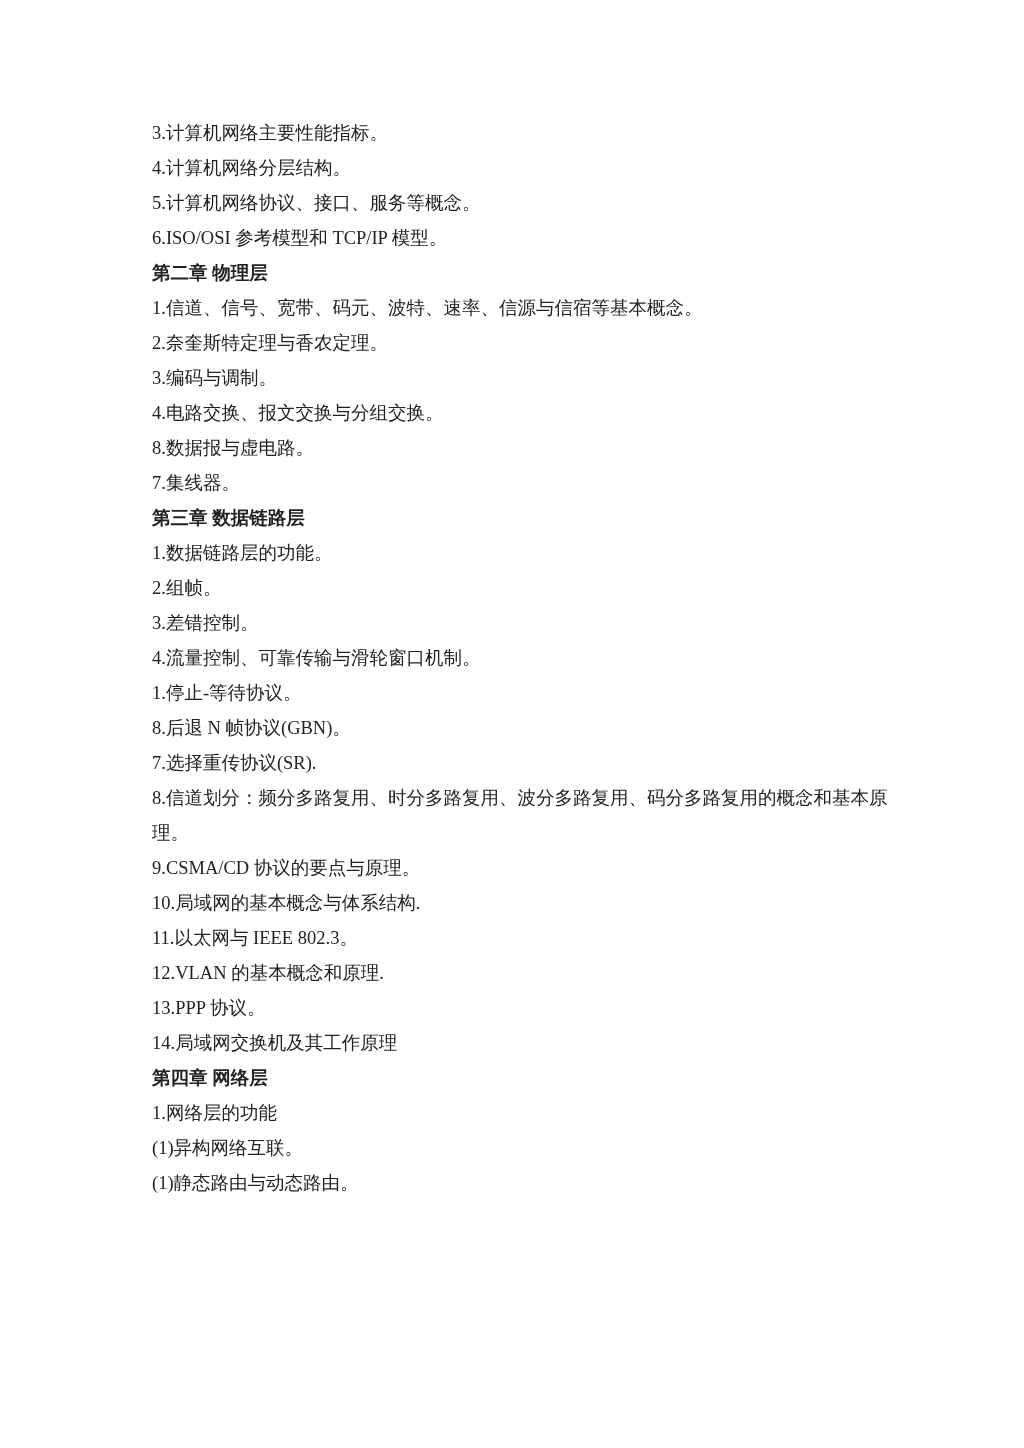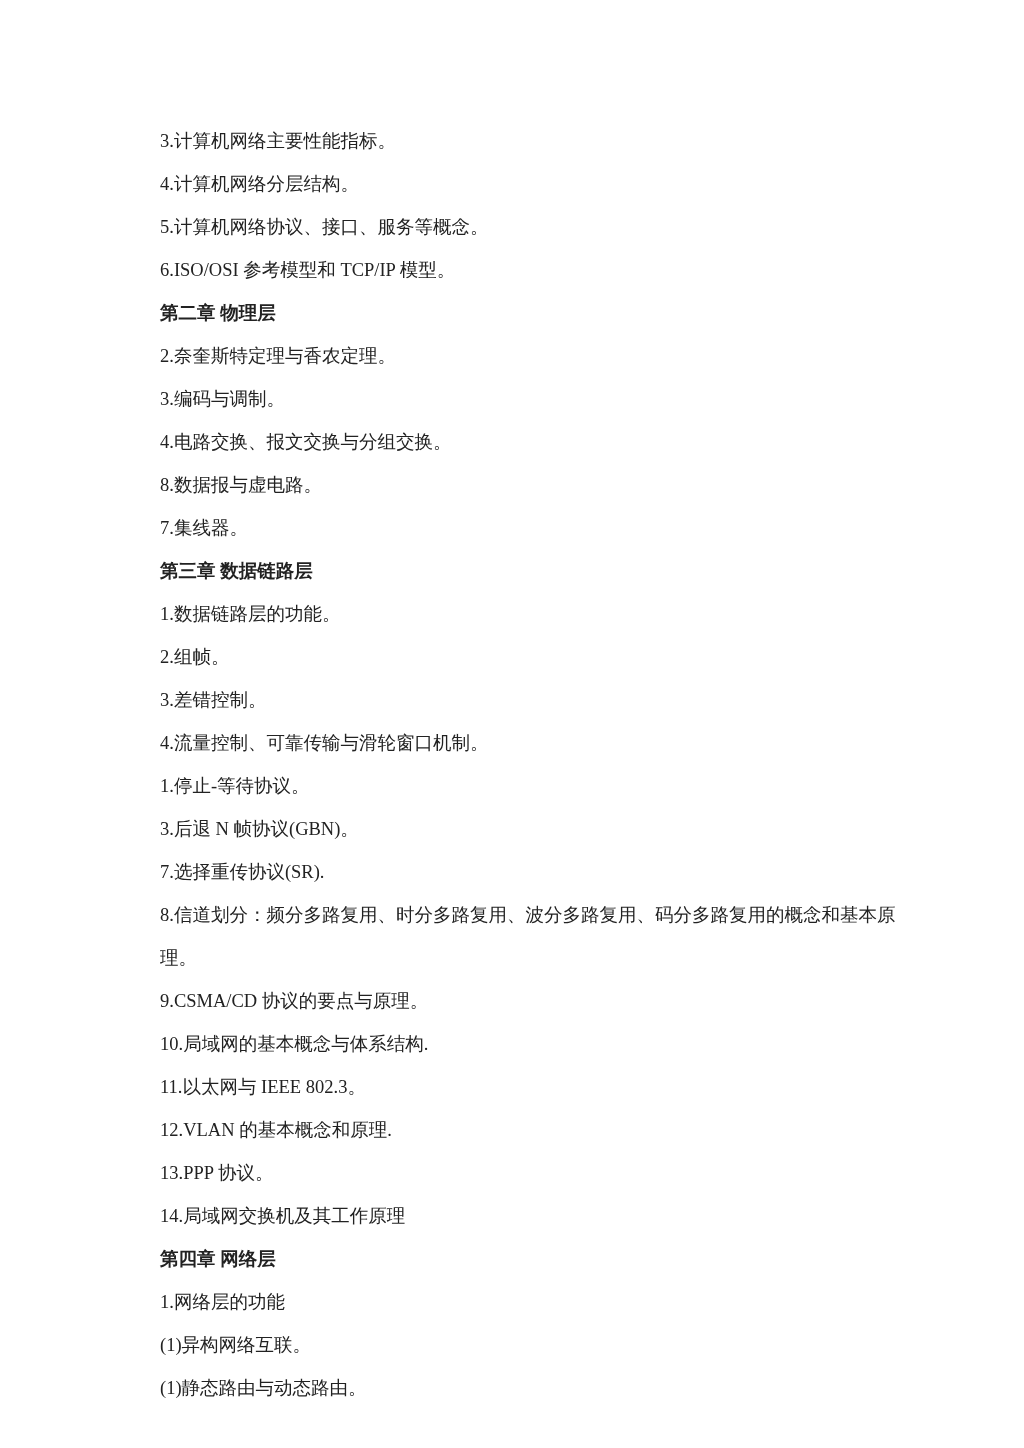--- a/index.html
+++ b/index.html
@@ -20,21 +20,21 @@
     background: #ffffff;
     overflow: hidden;
   }
   .text-block {
     position: absolute;
     left: 152px;
     top: 116px;
     width: 736px;
   }
   p.line {
-    margin: 8px;
+    margin: 0;
     padding: 0;
     font-size: 18.5px;
     line-height: 35px;
     color: #222222;
     white-space: nowrap;
     font-weight: normal;
   }
   p.line.bold {
     font-weight: bold;
   }
@@ -42,32 +42,33 @@
 </head>
 <body>
 
 <div class="page">
   <div class="text-block">
       <p class="line">3.计算机网络主要性能指标。</p>
       <p class="line">4.计算机网络分层结构。</p>
       <p class="line">5.计算机网络协议、接口、服务等概念。</p>
       <p class="line">6.ISO/OSI 参考模型和 TCP/IP 模型。</p>
       <p class="line bold">第二章 物理层</p>
+      <p class="line">1.信道、信号、宽带、码元、波特、速率、信源与信宿等基本概念。</p>
       <p class="line">2.奈奎斯特定理与香农定理。</p>
       <p class="line">3.编码与调制。</p>
       <p class="line">4.电路交换、报文交换与分组交换。</p>
       <p class="line">8.数据报与虚电路。</p>
       <p class="line">7.集线器。</p>
       <p class="line bold">第三章 数据链路层</p>
       <p class="line">1.数据链路层的功能。</p>
       <p class="line">2.组帧。</p>
       <p class="line">3.差错控制。</p>
       <p class="line">4.流量控制、可靠传输与滑轮窗口机制。</p>
       <p class="line">1.停止-等待协议。</p>
-      <p class="line">3.后退 N 帧协议(GBN)。</p>
+      <p class="line">8.后退 N 帧协议(GBN)。</p>
       <p class="line">7.选择重传协议(SR).</p>
       <p class="line">8.信道划分：频分多路复用、时分多路复用、波分多路复用、码分多路复用的概念和基本原</p>
       <p class="line">理。</p>
       <p class="line">9.CSMA/CD 协议的要点与原理。</p>
       <p class="line">10.局域网的基本概念与体系结构.</p>
       <p class="line">11.以太网与 IEEE 802.3。</p>
       <p class="line">12.VLAN 的基本概念和原理.</p>
       <p class="line">13.PPP 协议。</p>
       <p class="line">14.局域网交换机及其工作原理</p>
       <p class="line bold">第四章 网络层</p>

